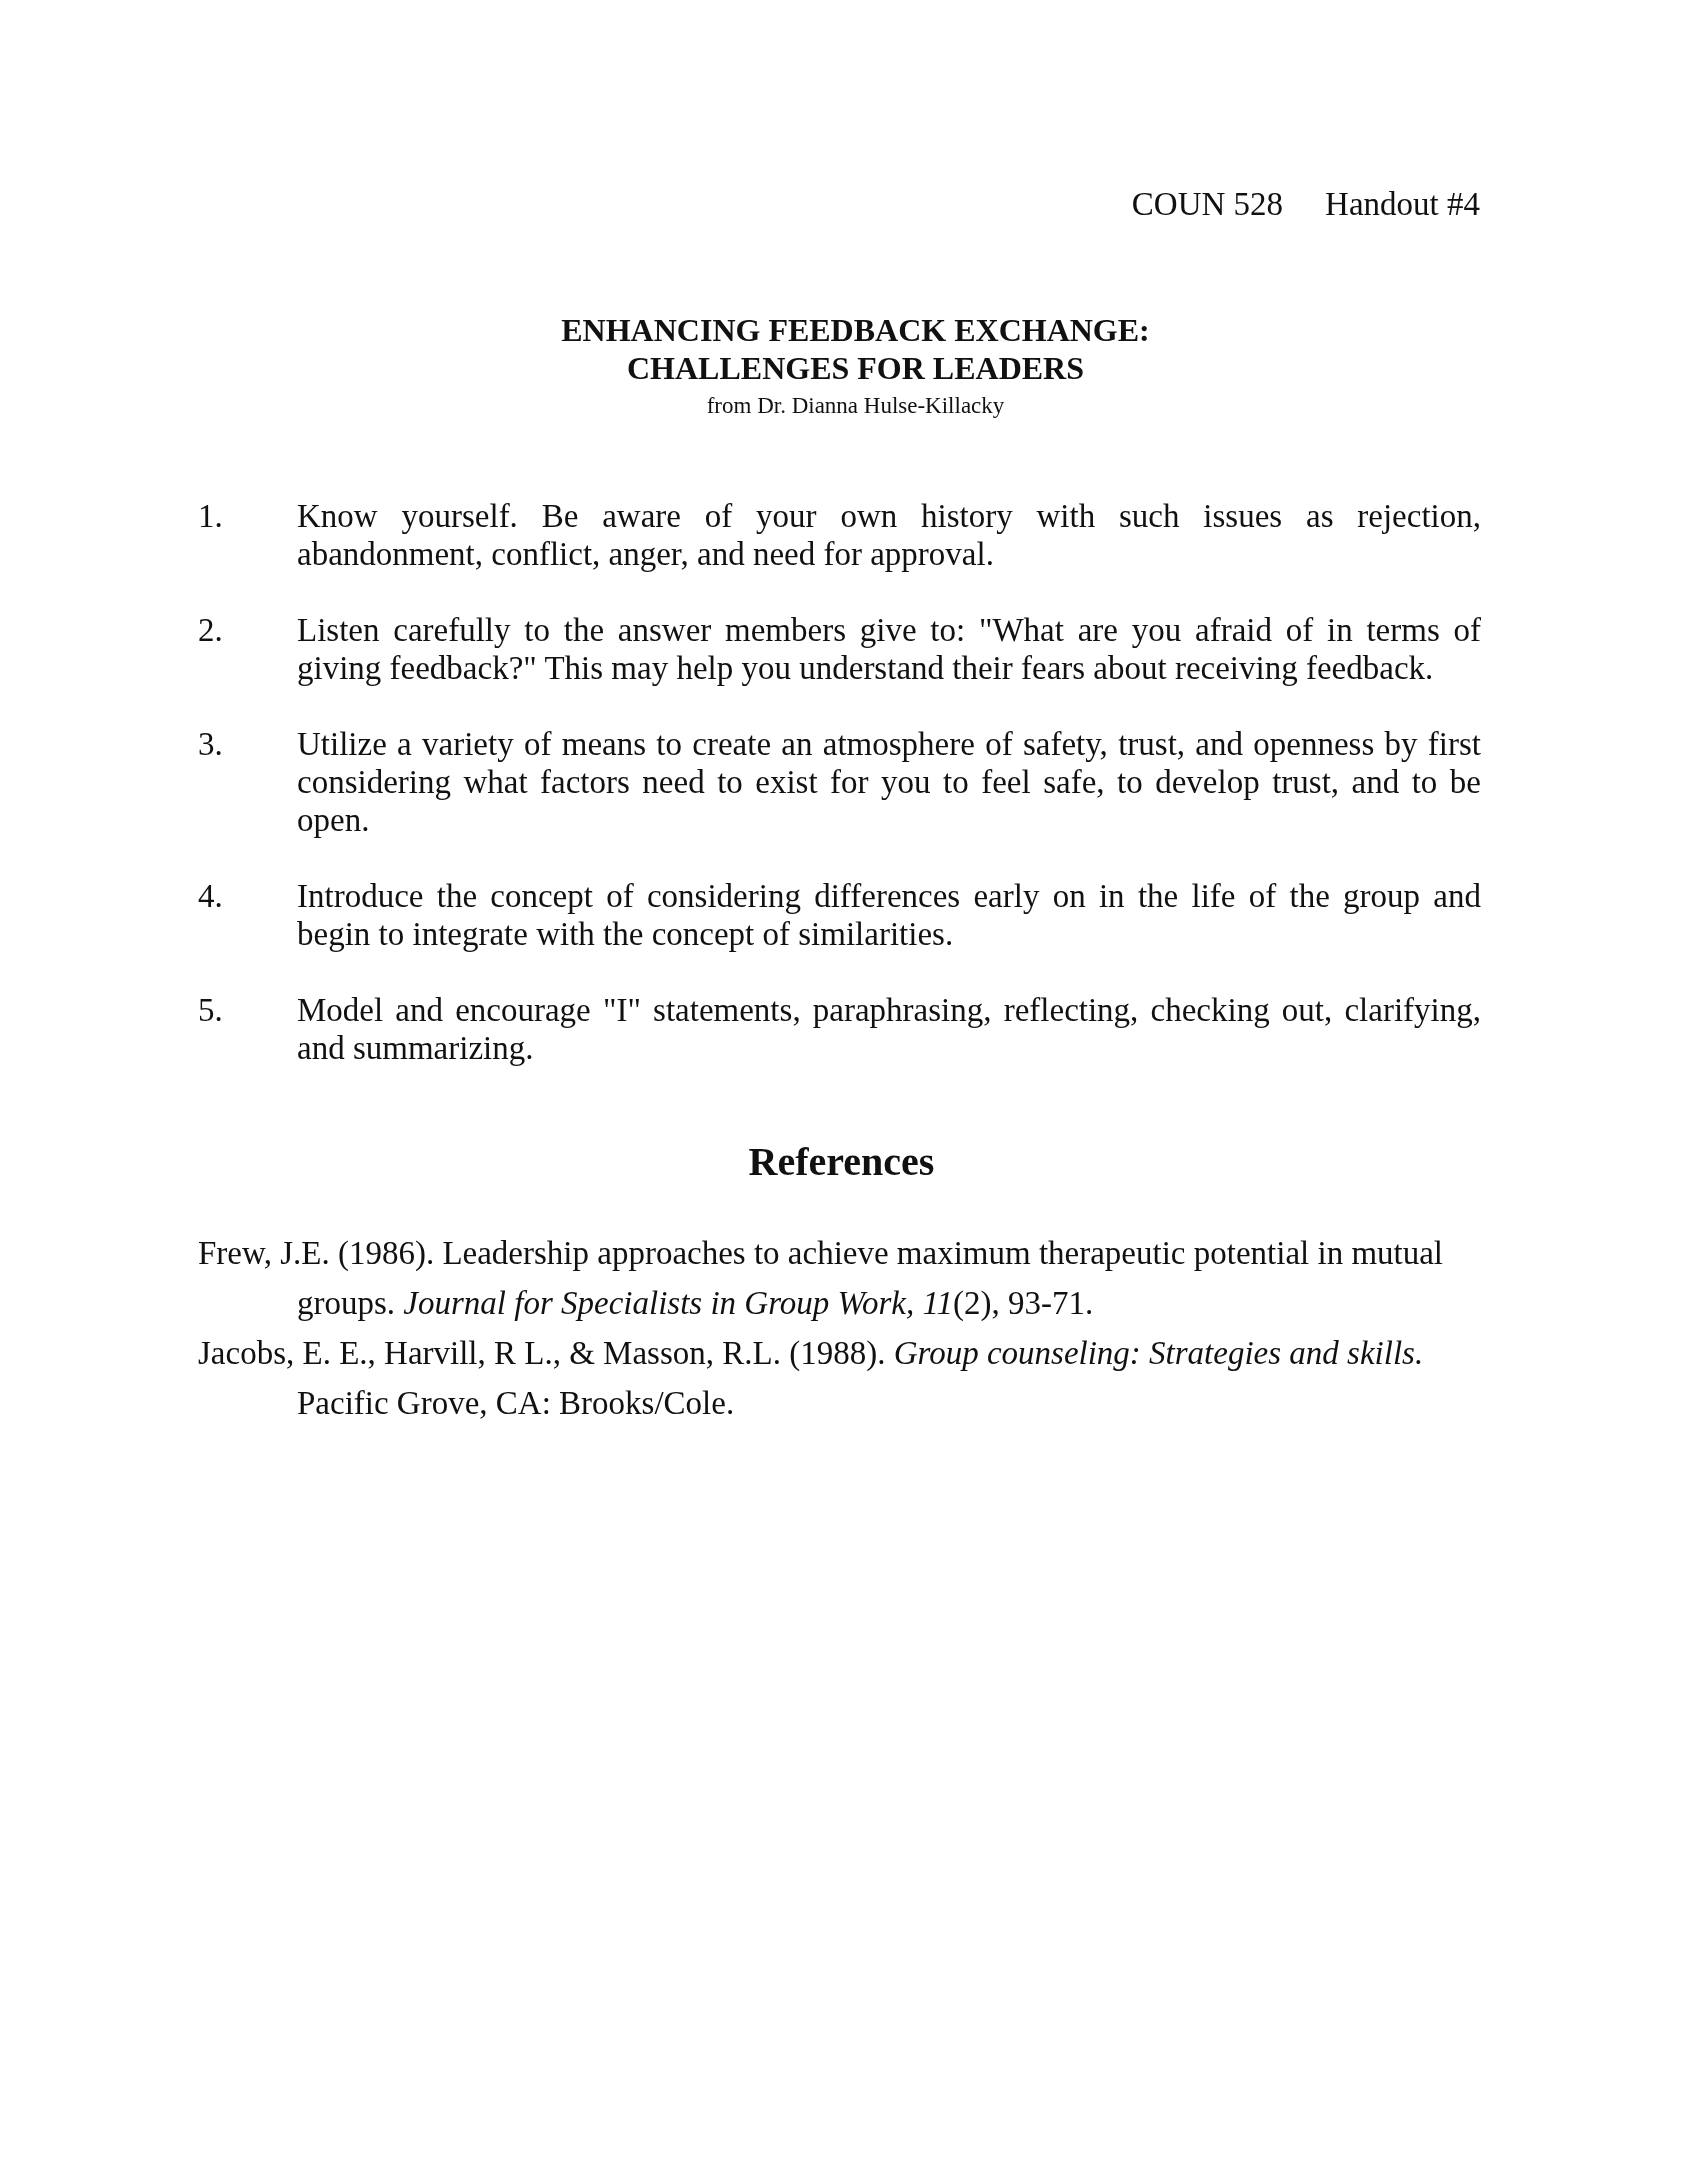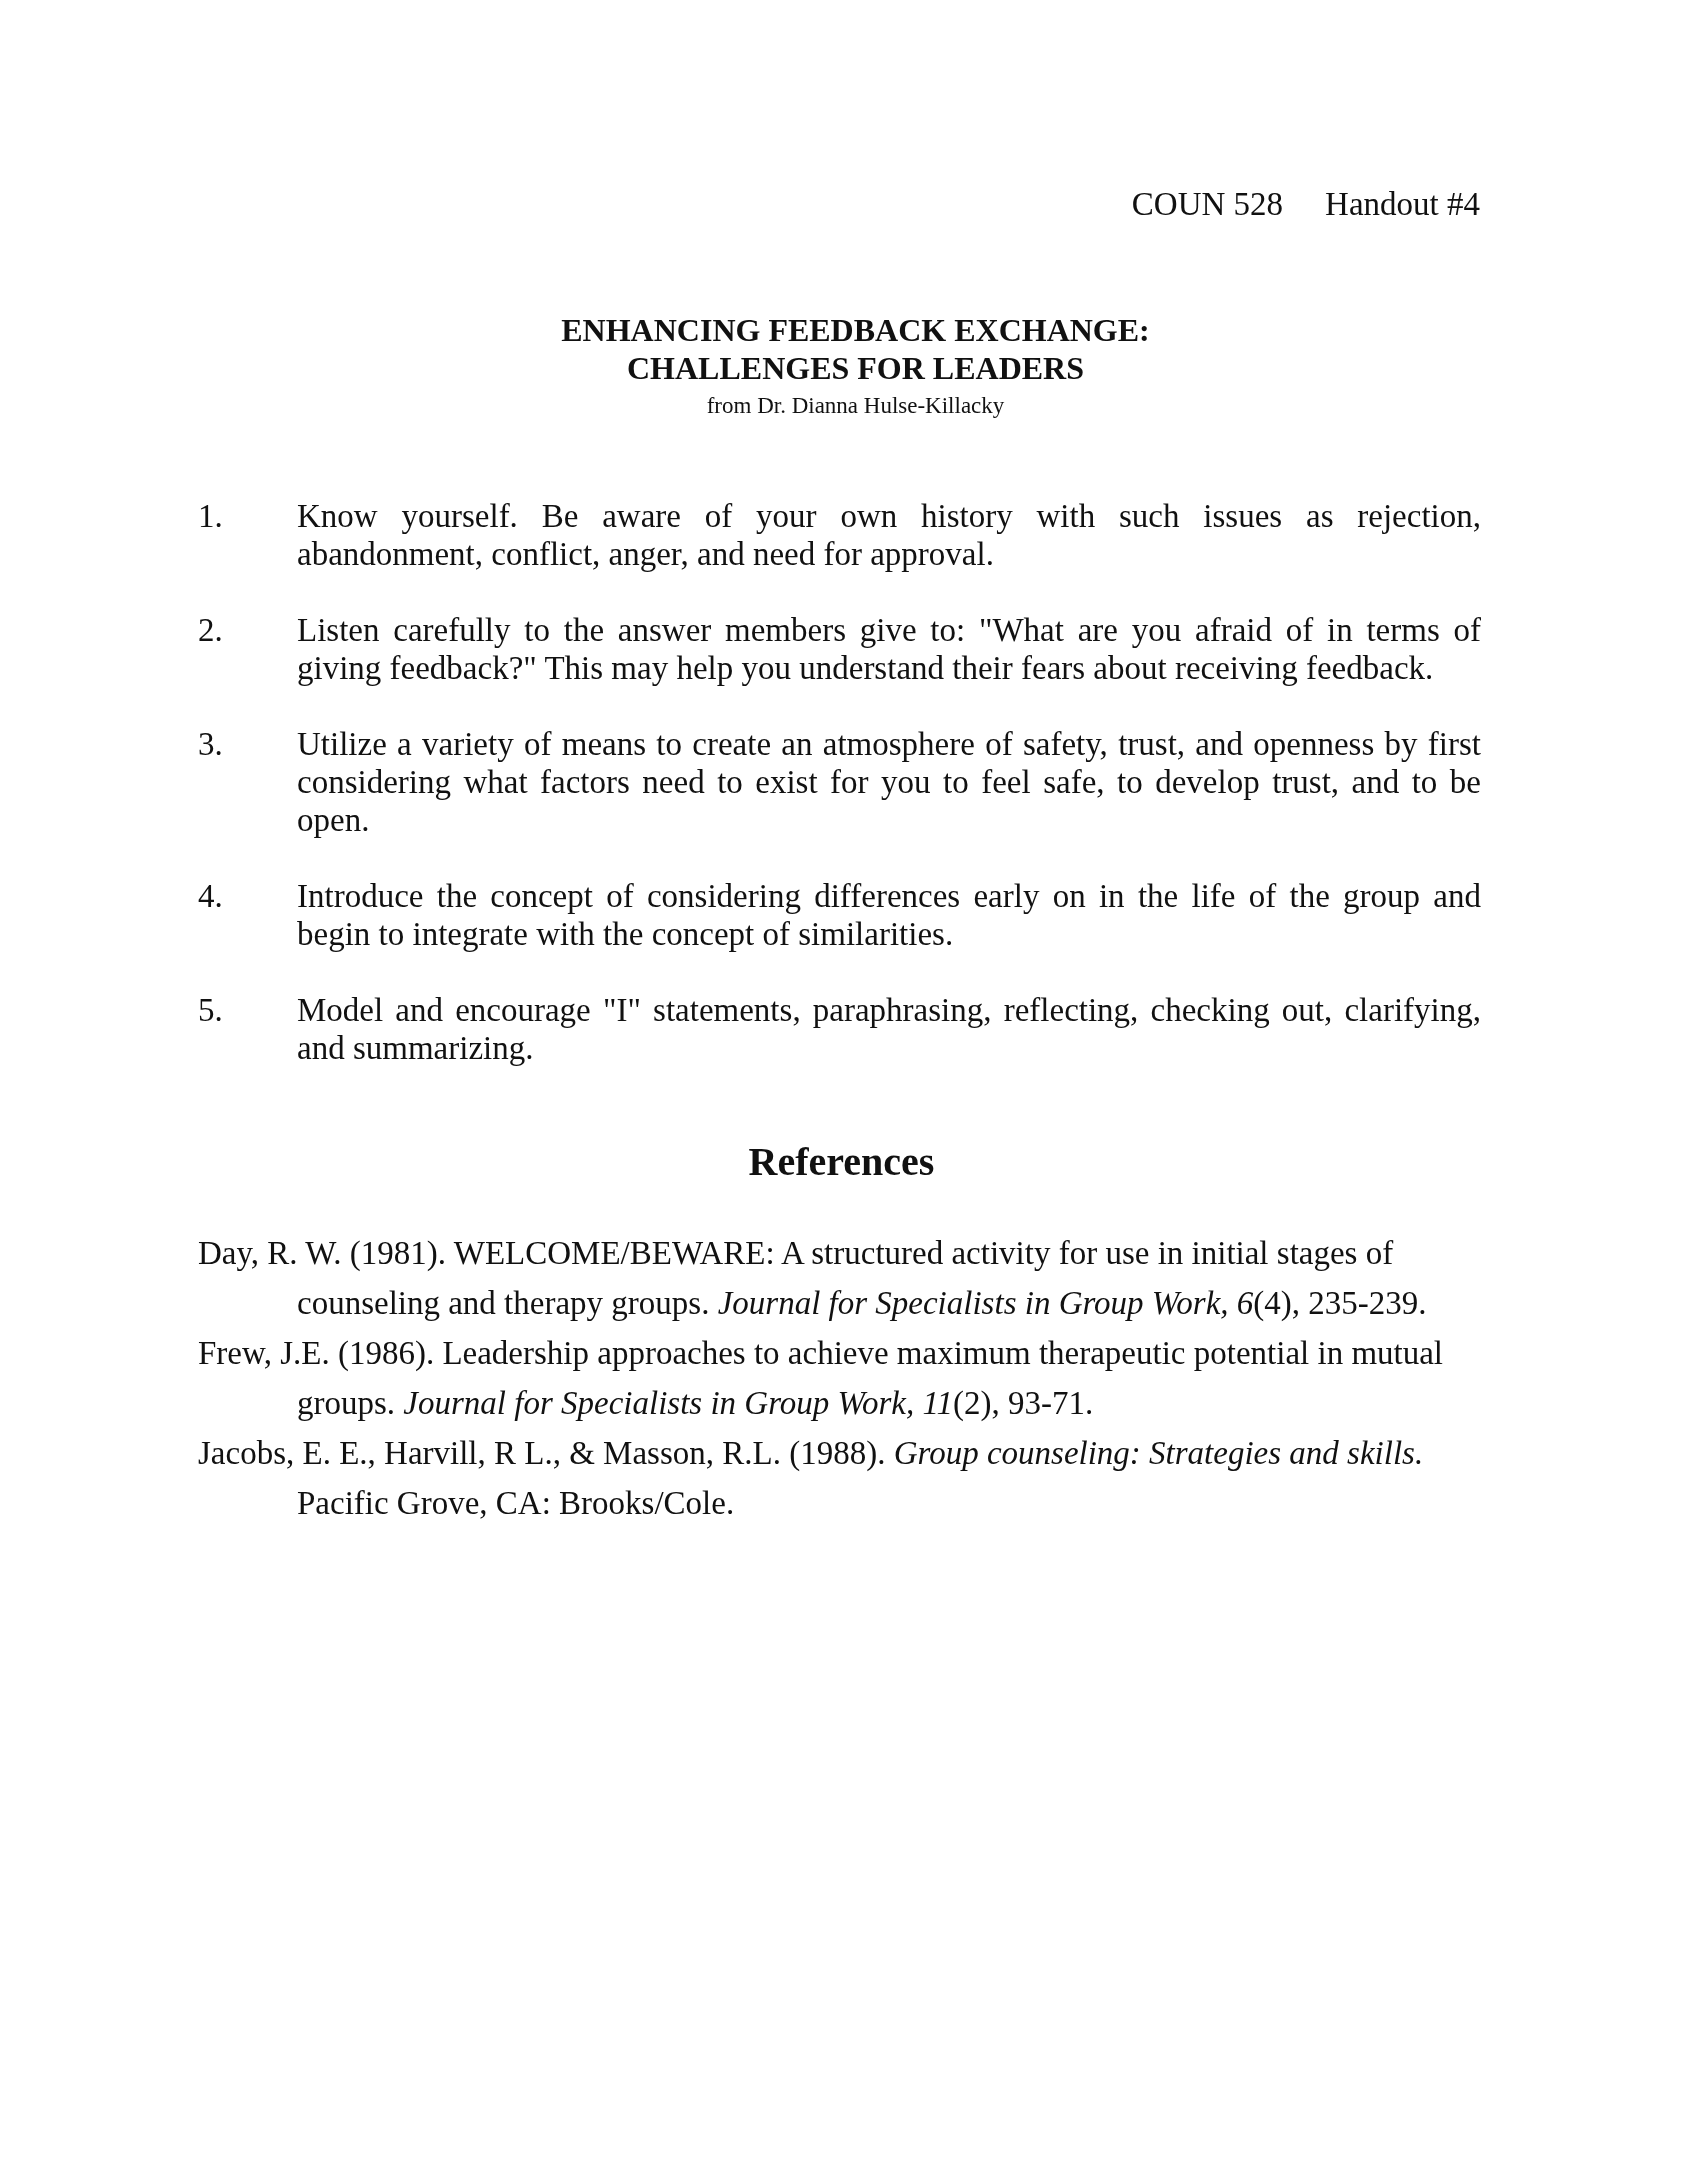--- a/index.html
+++ b/index.html
@@ -112,17 +112,16 @@
   </div>
   <div class="item">
     <span class="num">5.</span>
     <span>Model and encourage "I" statements, paraphrasing, reflecting, checking out, clarifying, and summarizing.</span>
   </div>
 </div>
 
 <div class="refs-heading">References</div>
 
 <div class="refs">
-  <div class="ref"><span>Day, R. W. (1981). WELCOME/BEWARE: A structured activity for use in initial stages of counseling and therapy groups.  </span><i>Journal for Specialists in Group Work, 6</i><span>(4), 235-239.</span></div>
   <div class="ref"><span>Frew, J.E. (1986).  Leadership approaches to achieve maximum therapeutic potential in mutual groups.  </span><i>Journal for Specialists in Group Work, 11</i><span>(2), 93-71.</span></div>
   <div class="ref"><span>Jacobs, E. E., Harvill, R L., &amp; Masson, R.L. (1988). </span><i>Group counseling: Strategies and skills.</i><span> Pacific Grove, CA:  Brooks/Cole.</span></div>
 </div>
 
 
 </body></html>

